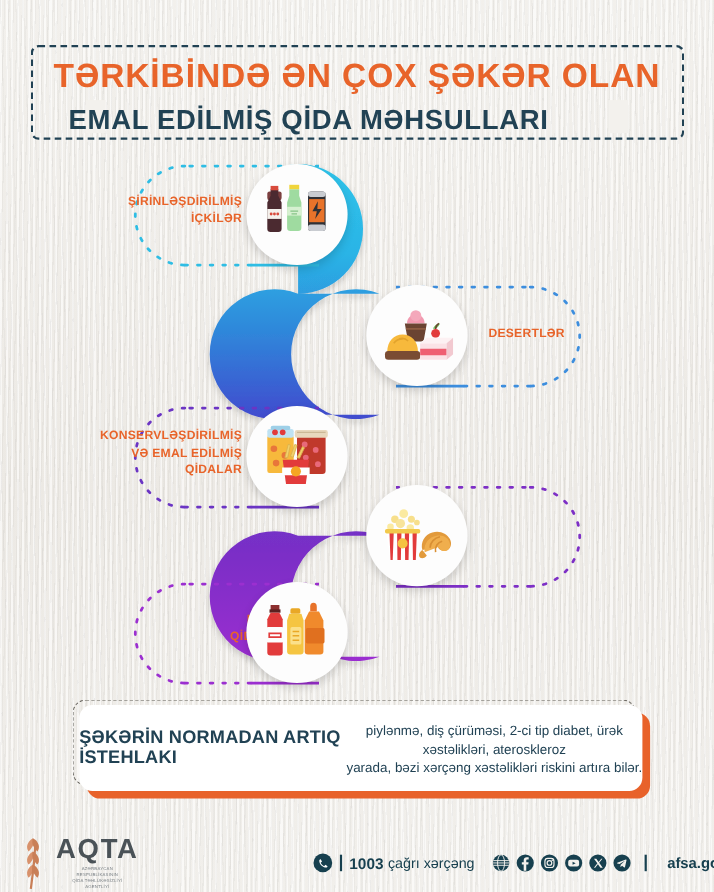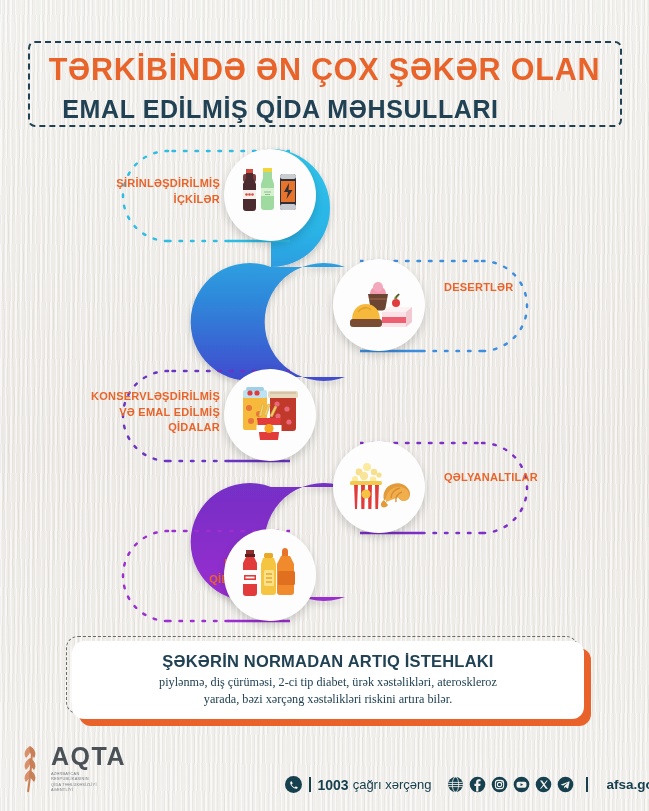--- a/index.html
+++ b/index.html
@@ -63,32 +63,32 @@
   .circ svg{display:block;}
 
   
   .warn-shadow{
     position:absolute;left:79px;top:648px;width:512px;height:78px;
     background:#e8622a;border-radius:12px;
   }
   .warn-card{
     position:absolute;left:72px;top:641px;width:512px;height:78px;
     background:#fff;border-radius:12px;box-sizing:border-box;
-    display:flex;flex-direction:column;align-items:center;justify-content:center;
+    display:flex;flex-direction:row;align-items:center;justify-content:center;
   }
   .warn-dash{
     position:absolute;left:66px;top:636px;width:512px;height:78px;
     border:1.6px dashed #6d6a64;border-radius:12px;box-sizing:border-box;
   }
   .warn-title{color:#214254;font-size:16.5px;font-weight:bold;letter-spacing:.2px;}
-  .warn-body{color:#214254;font-size:12.2px;line-height:17px;text-align:center;margin-top:3px;font-family:Liberation Serif, serif;}
+  .warn-body{color:#214254;font-size:12.2px;line-height:17px;text-align:center;margin-top:3px;}
 
   
   .footer{position:absolute;left:0;top:736px;width:649px;height:75px;}
-  .logo{position:absolute;left:14px;top:6px;display:flex;align-items:center;}
+  .logo{position:absolute;left:14px;top:22px;display:flex;align-items:center;text-align:center;}
   .logo-txt{margin-left:5px;}
   .logo-main{color:#4a5257;font-size:25px;font-weight:bold;letter-spacing:1.5px;line-height:25px;}
   .logo-sub{color:#7a8085;font-size:3.9px;line-height:5.1px;letter-spacing:.2px;margin-top:2px;}
   .fcenter{position:absolute;left:285px;top:40px;display:flex;align-items:center;}
   .phone-ic{width:17px;height:17px;border-radius:50%;background:#17404f;
     display:flex;align-items:center;justify-content:center;color:#fff;font-size:9px;}
   .fdiv{width:1.5px;height:15px;background:#17404f;margin:0 7px;}
   .fnum{color:#17404f;font-size:14px;font-weight:bold;}
   .ftxt{color:#17404f;font-size:13px;margin-left:4px;}
   .socials{position:absolute;left:447px;top:40px;display:flex;align-items:center;gap:5px;}
@@ -174,21 +174,21 @@
     </div>
   </div>
 
   <div>
     <svg style="position:absolute;left:360px;top:259px;width:232px;height:94px;">
       <path d="M 0 2 L 122 2" stroke="#3d8ede" stroke-width="2.5" fill="none" stroke-dasharray="2.5 9" stroke-linecap="round"></path>
       <path d="M 122 2 A 45 45 0 0 1 122 92" stroke="#3d8ede" stroke-width="2.5" fill="none" stroke-dasharray="2.5 9" stroke-linecap="round"></path>
       <path d="M 122 92 L 62 92" stroke="#3d8ede" stroke-width="2.5" fill="none" stroke-dasharray="2.5 9" stroke-linecap="round"></path>
       <path d="M 62 92 L 0 92" stroke="#3d8ede" stroke-width="2.5" fill="none"></path>
     </svg>
-    <div class="rlabel right" style="left:444px;top:280px;width:160px;">
+    <div class="rlabel right" style="left:444px;top:296px;width:160px;">
       <div>DESERTLƏR</div>
     </div>
     <div class="circ" style="left:333px;top:259px;">
       <svg width="66" height="66" viewBox="0 0 66 66">
         <path d="M24 22c0-5 4-8 8-8s8 3 8 8z" fill="#f29ab0"></path>
         <circle cx="32" cy="15" r="5" fill="#f4a8bb"></circle>
         <path d="M22 22h20l-2.5 14a3 3 0 0 1-3 2.5h-9a3 3 0 0 1-3-2.5z" fill="#6b4432"></path>
         <path d="M23 27h18" stroke="#8d5c42" stroke-width="1.6"></path>
         <path d="M48 26c2-4 6-4 6-4s-2 5-6 5z" fill="#6fbe5a"></path>
         <circle cx="50" cy="31" r="4" fill="#e23b3b"></circle>
@@ -243,21 +243,20 @@
   </div>
 
   <div>
     <svg style="position:absolute;left:360px;top:441px;width:232px;height:94px;">
       <path d="M 0 2 L 122 2" stroke="#7d2fc6" stroke-width="2.5" fill="none" stroke-dasharray="2.5 9" stroke-linecap="round"></path>
       <path d="M 122 2 A 45 45 0 0 1 122 92" stroke="#7d2fc6" stroke-width="2.5" fill="none" stroke-dasharray="2.5 9" stroke-linecap="round"></path>
       <path d="M 122 92 L 62 92" stroke="#7d2fc6" stroke-width="2.5" fill="none" stroke-dasharray="2.5 9" stroke-linecap="round"></path>
       <path d="M 62 92 L 0 92" stroke="#7d2fc6" stroke-width="2.5" fill="none"></path>
     </svg>
     <div class="rlabel right" style="left:444px;top:470px;width:170px;">
-      <div>QƏLYANALTILAR</div>
     </div>
     <div class="circ" style="left:333px;top:441px;">
       <svg width="66" height="66" viewBox="0 0 66 66">
         <circle cx="13" cy="18" r="3.4" fill="#f7df8b"></circle>
           <circle cx="21" cy="13" r="4" fill="#fbeaa0"></circle>
         <circle cx="28" cy="18" r="3.2" fill="#f7df8b"></circle>
           <circle cx="9" cy="25" r="3" fill="#fbeaa0"></circle>
         <circle cx="18" cy="22" r="4.2" fill="#f8e49a"></circle>
           <circle cx="27" cy="26" r="3.4" fill="#fbeaa0"></circle>
         <circle cx="33" cy="21" r="2.6" fill="#f7df8b"></circle>

